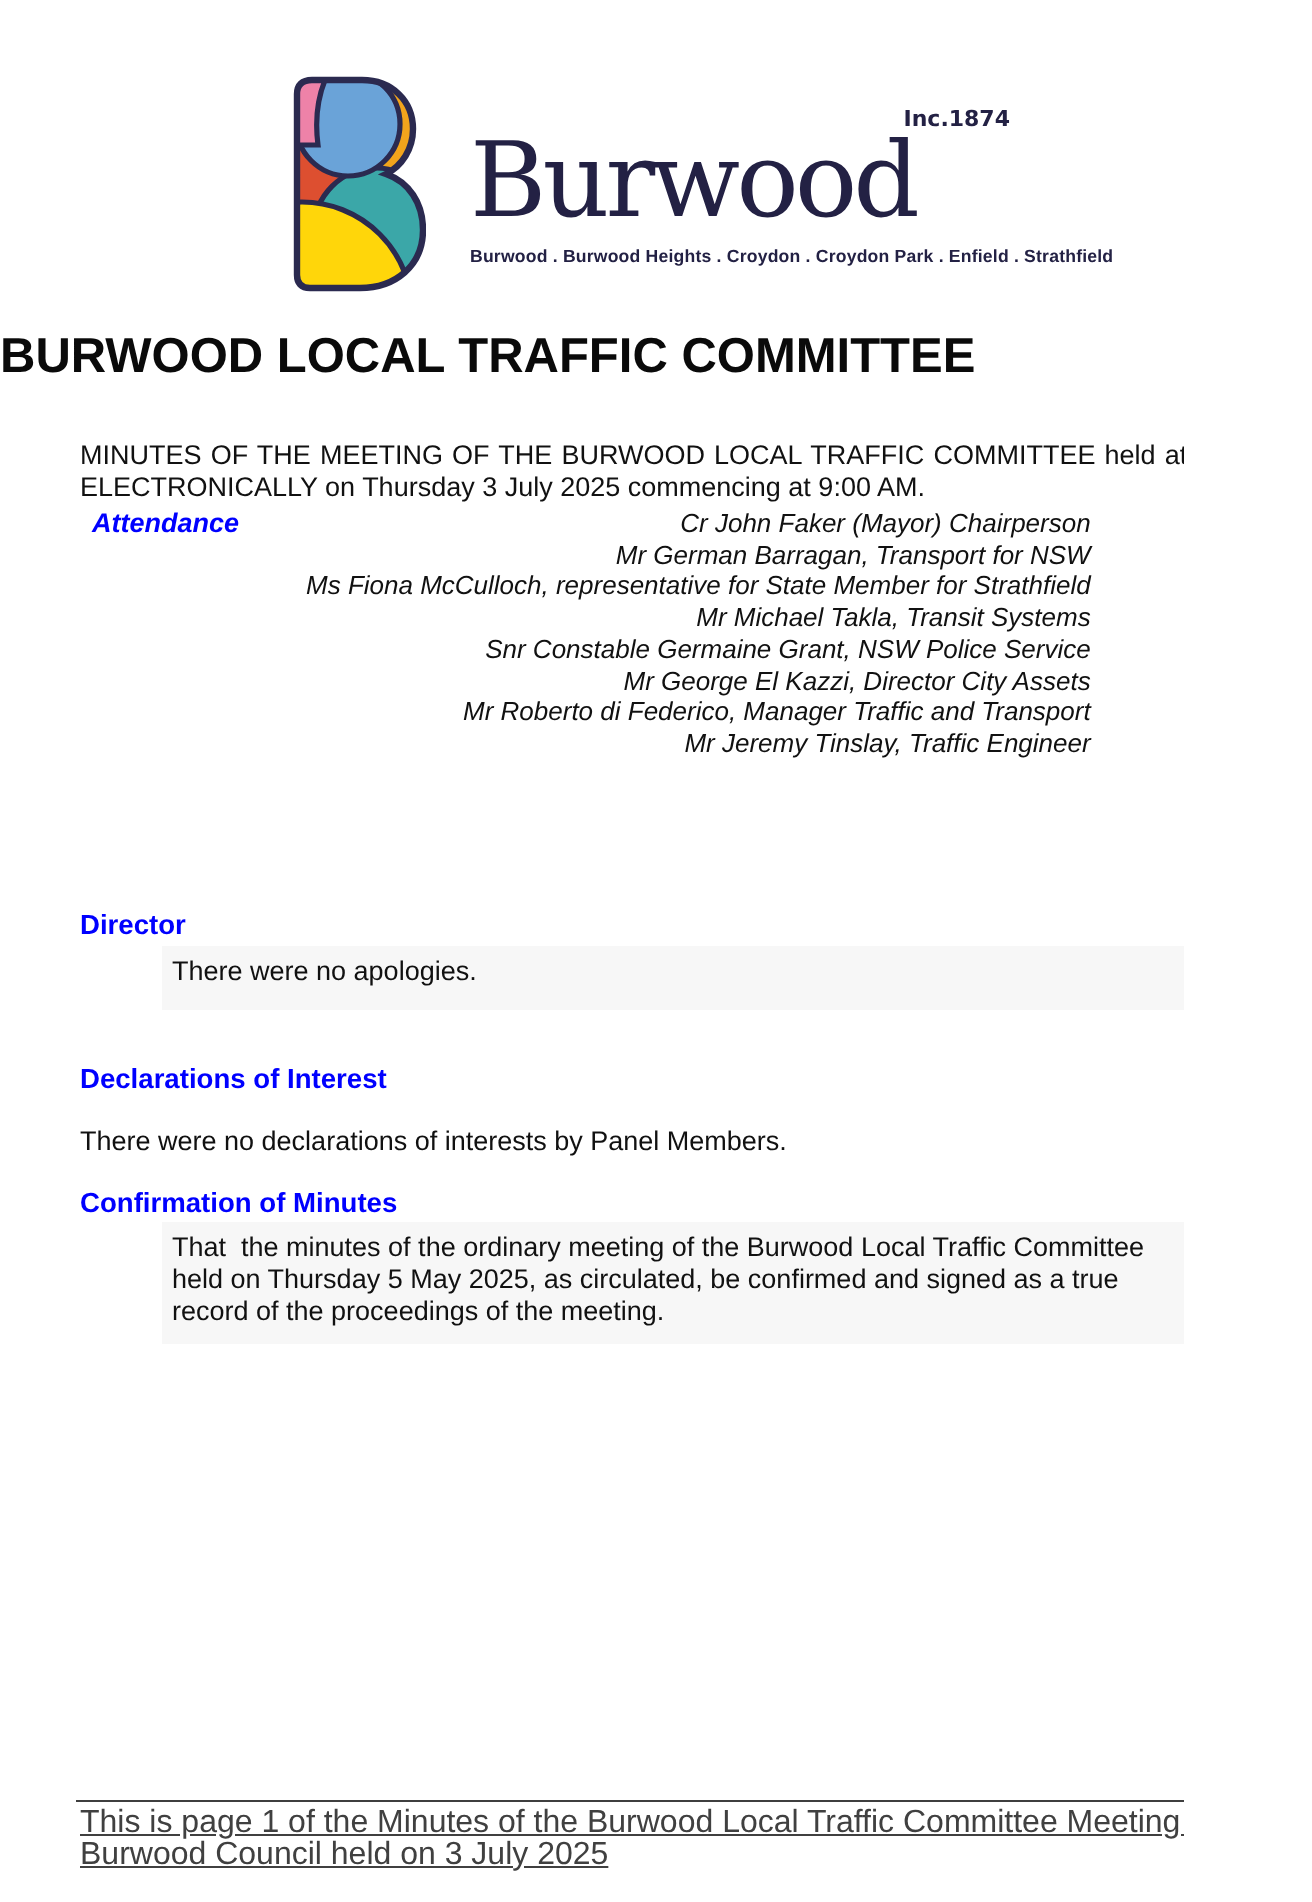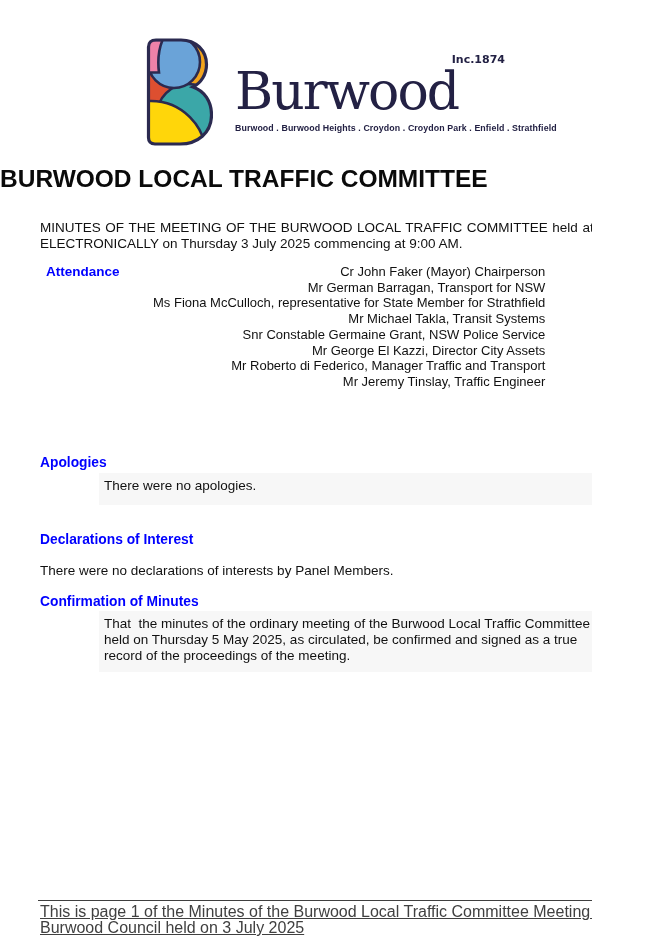--- a/index.html
+++ b/index.html
@@ -15,29 +15,29 @@
     font-family:"DejaVu Sans",sans-serif;font-weight:bold;font-size:11px;color:#232144;}
   .logo-wordmark{font-family:"DejaVu Serif",serif;font-size:52px;line-height:50px;
     color:#232144;letter-spacing:-2px;white-space:nowrap;}
   .logo-tagline{margin-top:7px;font-family:Liberation Sans, sans-serif;font-weight:bold;
     font-size:8.8px;color:#232144;white-space:nowrap;letter-spacing:0.1px;}
   
   .doc-title{position:absolute;top:165px;left:0;width:656px;text-align:left;
     font-size:24.5px;font-weight:bold;color:#0a0a0a;}
   .intro{position:absolute;top:220px;left:40px;width:577px;font-size:13.5px;
     line-height:16px;text-align:justify;}
-  .attendance{position:absolute;top:264px;left:46px;display:flex;}
+  .attendance{position:absolute;top:254px;left:46px;display:flex;font-style:italic;}
   .attendance-label{width:107px;flex:0 0 auto;font-weight:bold;font-size:13.5px;}
   .attendance-list{font-size:13px;line-height:15.7px;text-align:right;}
   .blue{color:#0000FF;}
   .sec-heading{position:absolute;left:40px;font-size:13.8px;font-weight:bold;color:#0000FF;}
   .h-apologies{top:455px;}
   .h-declarations{top:532px;}
   .h-confirmation{top:594px;}
-  .shaded{position:absolute;left:99px;width:509px;background:#f7f7f7;
+  .shaded{position:absolute;left:81px;width:509px;background:#f7f7f7;
     font-size:13.5px;line-height:15.8px;padding:5px 8px 11px 5px;white-space:pre-wrap;}
   .block-apologies{top:473px;}
   .block-confirmation{top:611px;padding-bottom:9px;}
   .plain-para{position:absolute;left:40px;width:577px;font-size:13.5px;line-height:16px;}
   .p-declarations{top:563px;}
   
   .footer-rule{position:absolute;top:900px;left:38px;width:580px;height:0;
     border-top:1.5px solid #3f3f3f;}
   .footer-text{position:absolute;top:904px;left:40px;width:578px;
     font-size:16px;line-height:16px;color:#404040;text-decoration:underline;}
@@ -86,21 +86,21 @@
       <div>Mr German Barragan, Transport for NSW</div>
       <div>Ms Fiona McCulloch, representative for State Member for Strathfield</div>
       <div>Mr Michael Takla, Transit Systems</div>
       <div>Snr Constable Germaine Grant, NSW Police Service</div>
       <div>Mr George El Kazzi, Director City Assets</div>
       <div>Mr Roberto di Federico, Manager Traffic and Transport</div>
       <div>Mr Jeremy Tinslay, Traffic Engineer</div>
     </div>
   </div>
 
-  <div class="sec-heading h-apologies">Apologies</div>
+  <div class="sec-heading h-apologies">Director</div>
   <div class="shaded block-apologies">There were no apologies.</div>
 
   <div class="sec-heading h-declarations">Declarations of Interest</div>
   <div class="plain-para p-declarations">There were no declarations of interests by Panel Members.</div>
 
   <div class="sec-heading h-confirmation">Confirmation of Minutes</div>
   <div class="shaded block-confirmation">That  the minutes of the ordinary meeting of the Burwood Local Traffic Committee held on Thursday 5 May 2025, as circulated, be confirmed and signed as a true record of the proceedings of the meeting.</div>
 
   <div class="footer-rule"></div>
   <div class="footer-text">This is page 1 of the Minutes of the Burwood Local Traffic Committee Meeting of Burwood Council held on 3 July 2025</div>

